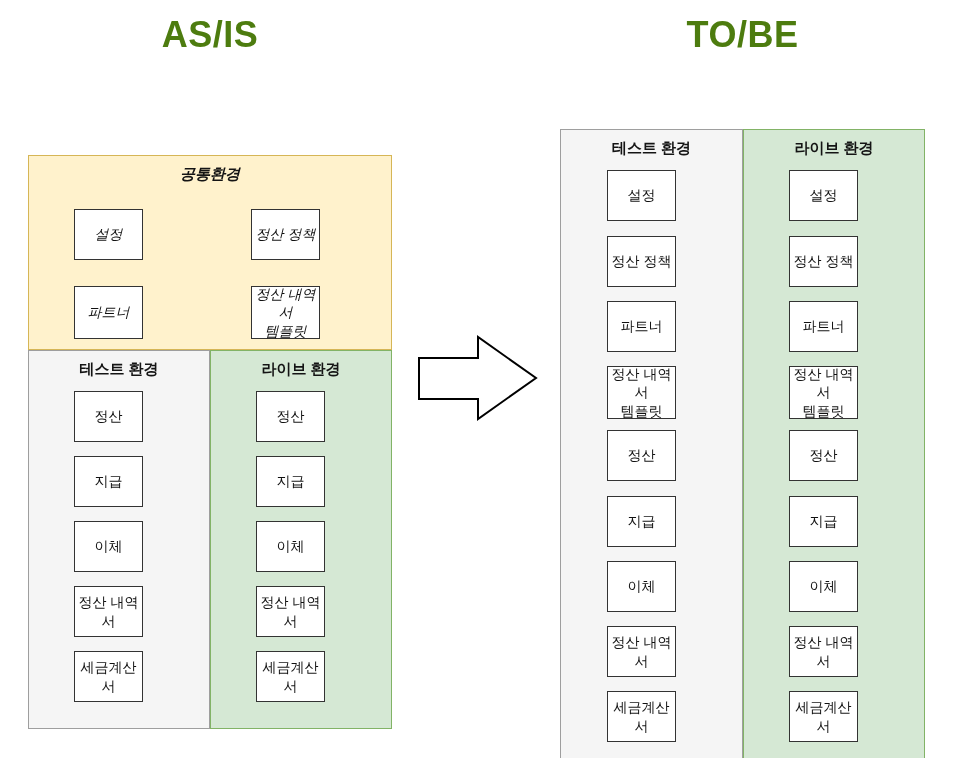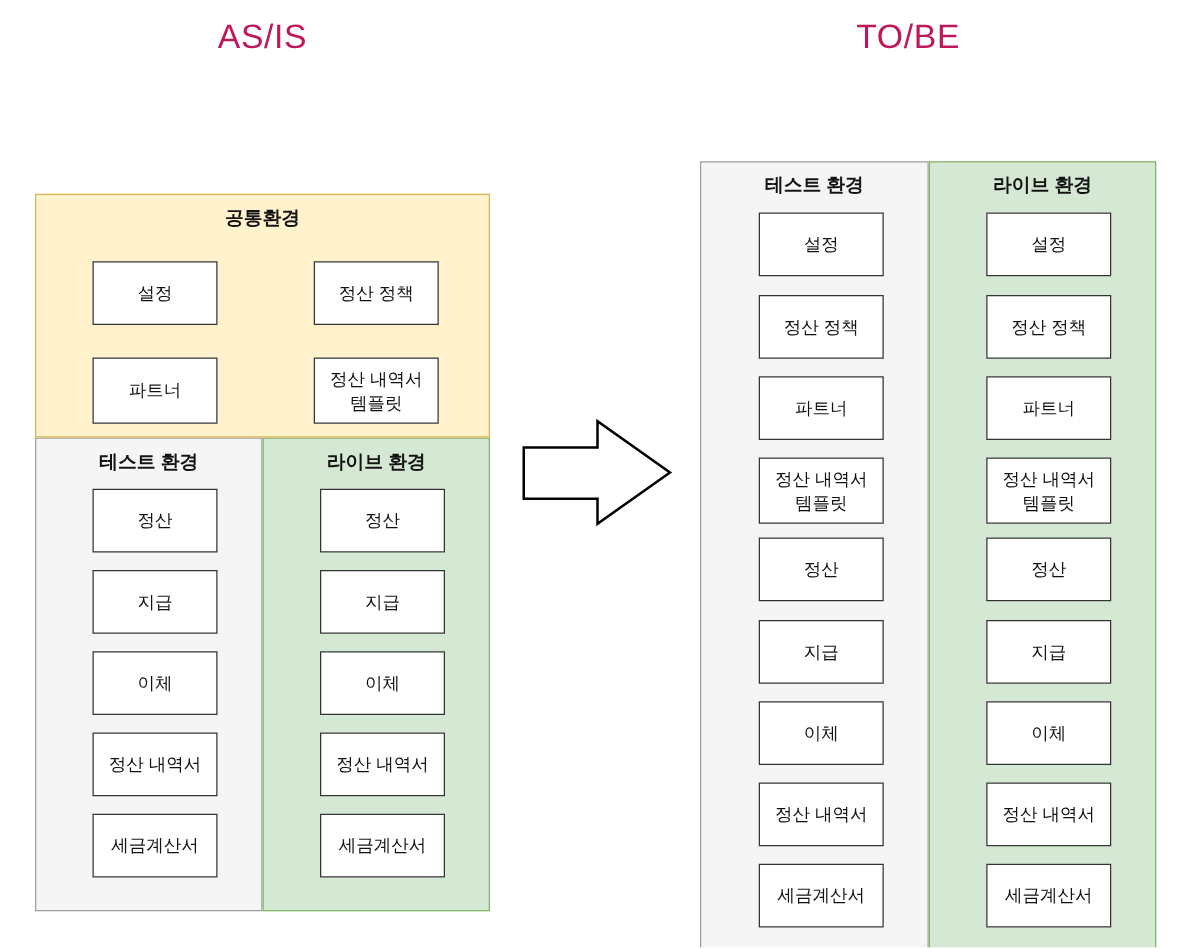--- a/index.html
+++ b/index.html
@@ -8,58 +8,58 @@
     width: 958px;
     height: 758px;
     background: #ffffff;
     font-family: "Liberation Sans", "DejaVu Sans", sans-serif;
     color: #000000;
     overflow: hidden;
   }
   .title {
     position: absolute;
     top: 14px;
-    font-size: 27px;
-    font-weight: 400;
+    font-size: 36px;
+    font-weight: 700;
     text-align: center;
     letter-spacing: 0.5px;
-    color: #be185d;
+    color: #4d7c0f;
   }
   .title.asis { left: 28px;  width: 364px; }
-  .title.tobe { left: 544px; width: 365px; }
+  .title.tobe { left: 560px; width: 365px; }
 
   .section {
     position: absolute;
     box-sizing: border-box;
     border: 1.5px solid;
     margin-top: 37px;
   }
   .sec-common { left: 28px;  top: 118px; width: 364px; height: 195px;
-                background: #FFF2CC; border-color: #D6B656; z-index: 2; }
+                background: #FFF2CC; border-color: #D6B656; z-index: 2; font-style: italic; }
   .sec-asis-test { left: 28px;  top: 313px; width: 182px; height: 379px;
                 background: #F5F5F5; border-color: #9e9e9e; }
   .sec-asis-live { left: 210px; top: 313px; width: 182px; height: 379px;
                 background: #D5E8D4; border-color: #82B366; }
   .sec-tobe-test { left: 560px; top: 92px; width: 183px; height: 636px;
                 background: #F5F5F5; border-color: #9e9e9e; }
   .sec-tobe-live { left: 743px; top: 92px; width: 182px; height: 636px;
                 background: #D5E8D4; border-color: #82B366; }
 
   .section-label {
     position: absolute;
     left: 0; top: 9px; width: 100%;
     text-align: center;
     font-size: 15px;
     font-weight: 700;
     color: #141414;
   }
   .mbox {
     position: absolute;
     box-sizing: border-box;
-    width: 100px;
+    width: 69px;
     background: #ffffff;
     border: 1.5px solid #333333;
     display: flex;
     align-items: center;
     justify-content: center;
     text-align: center;
     font-size: 14px;
     line-height: 1.3;
     color: #111111;
     white-space: pre-line;

